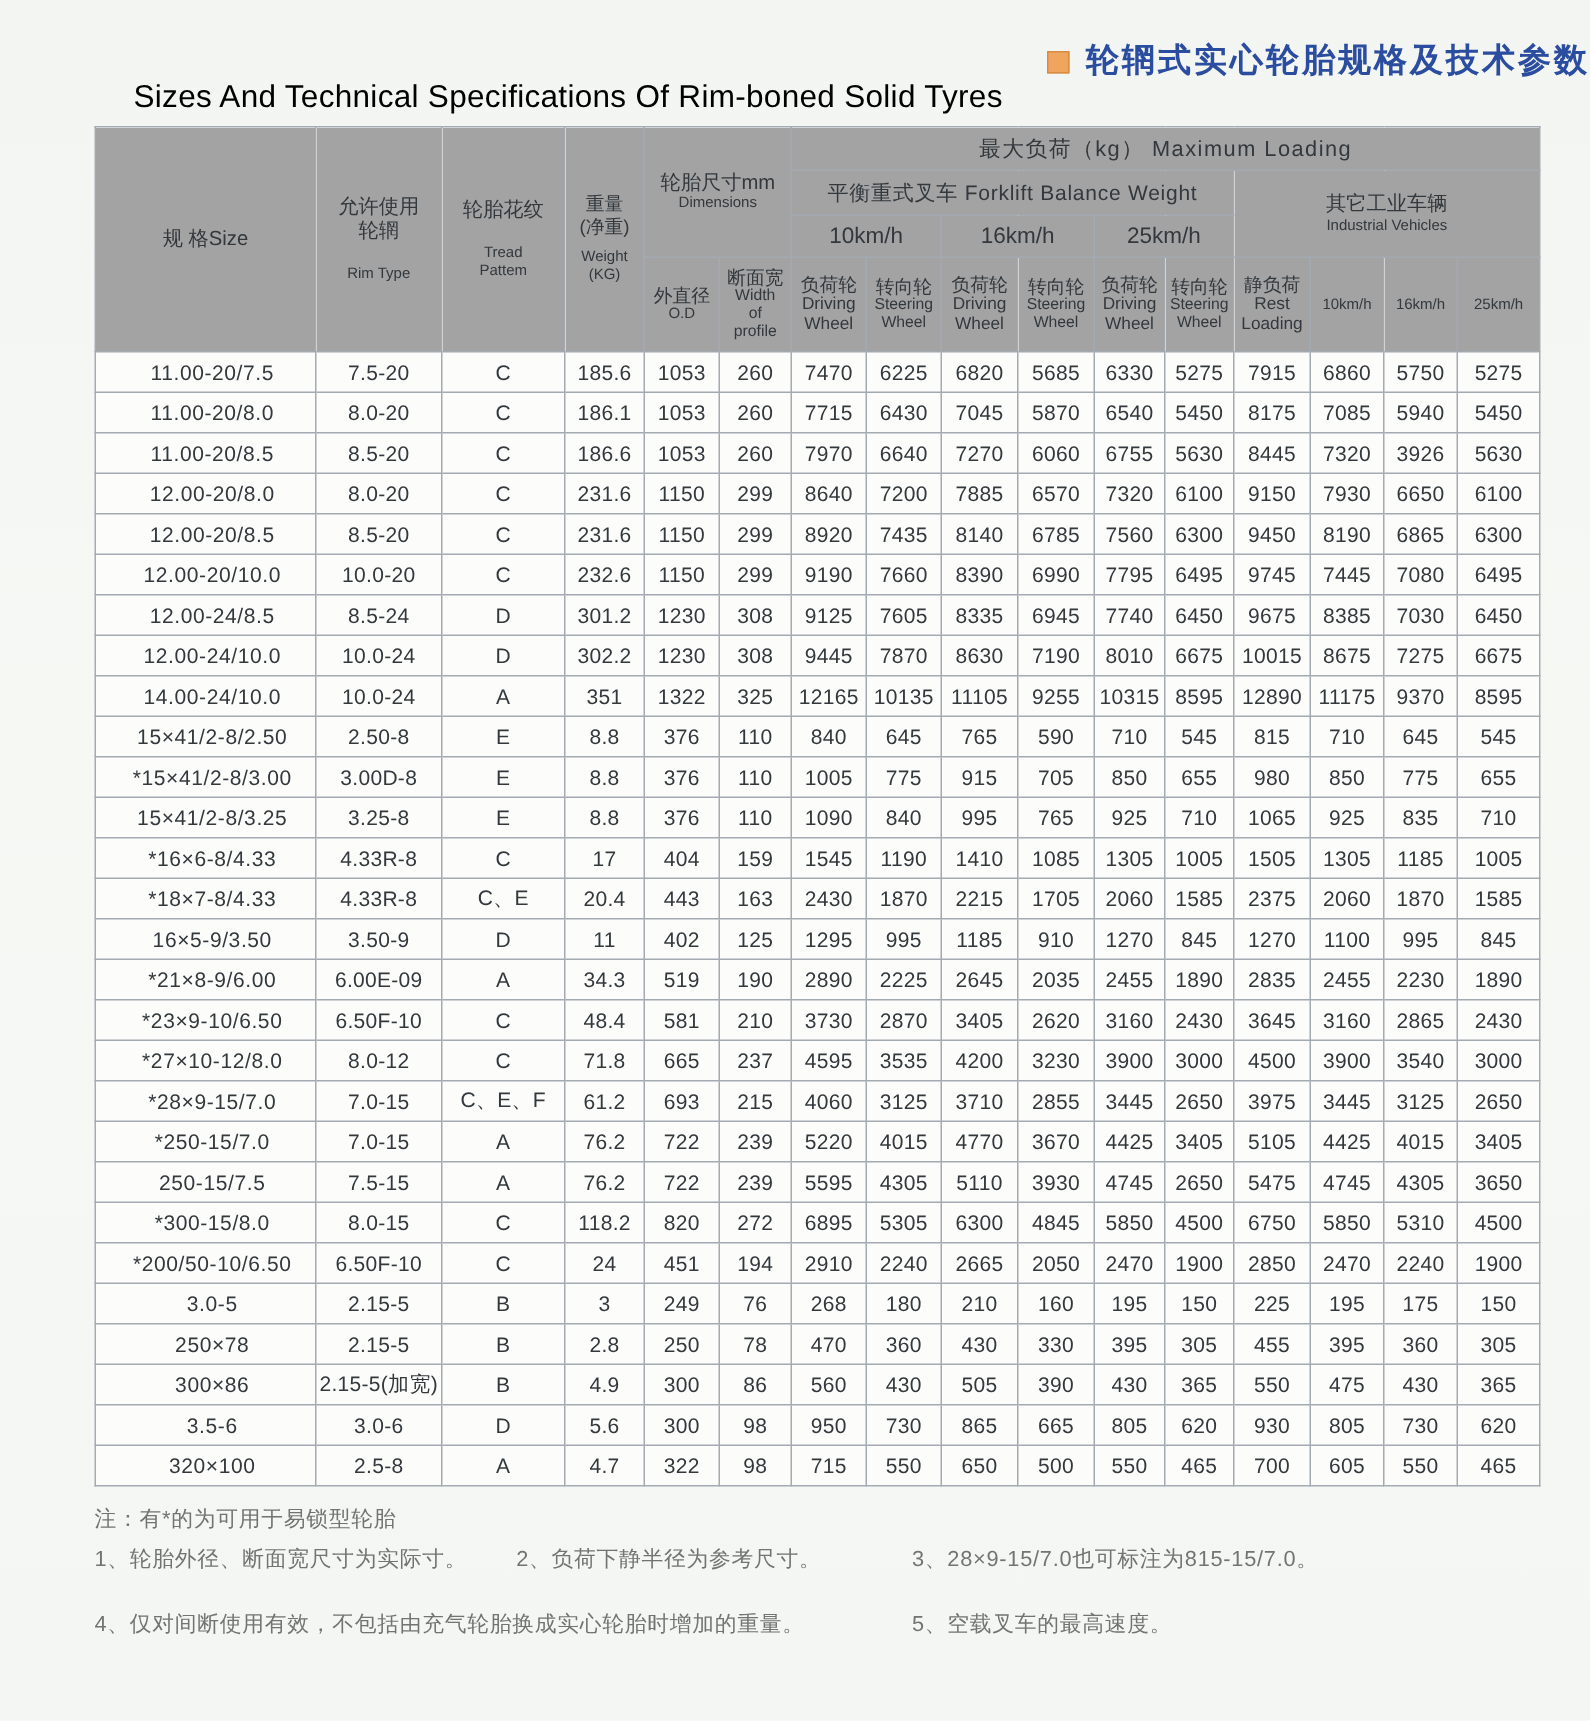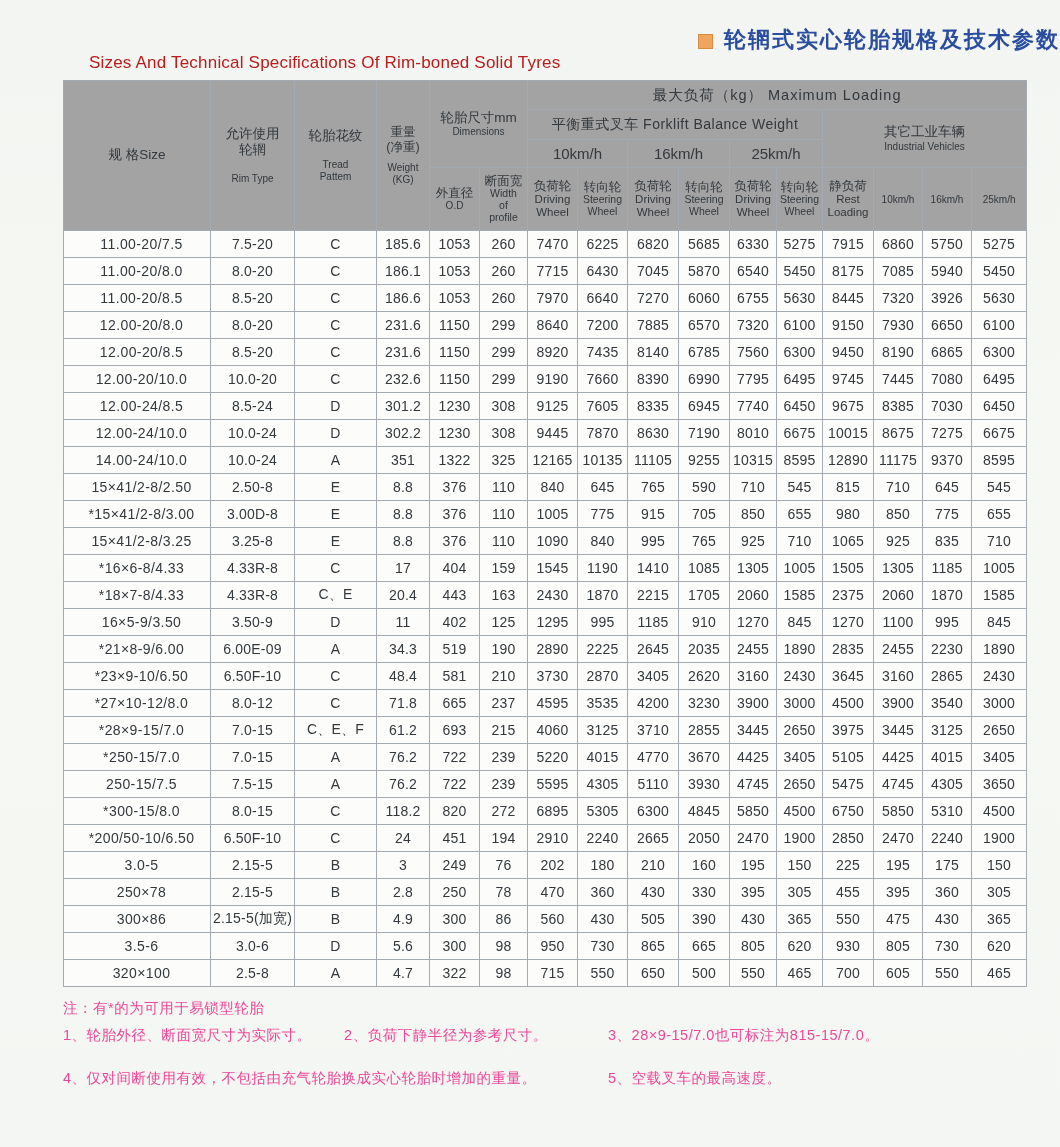--- a/index.html
+++ b/index.html
@@ -16,21 +16,21 @@
     color:var(--ink);
   }
   .page{position:relative;width:1060px;height:1147px;padding:28px 0 0 63px;}
 
   
   .title-block{margin-bottom:6px;}
   .title-row{display:flex;align-items:center;justify-content:flex-end;}
   .bullet{display:inline-block;width:15px;height:15px;background:var(--bullet-orange);
           border:1px solid #d78c42;margin-right:11px;margin-top:2px;flex:0 0 auto;}
   h1.cn-title{font-size:22px;font-weight:bold;letter-spacing:2px;color:var(--accent-blue);line-height:1.1;}
-  .subtitle{font-size:17px;color:#b91c1c;margin-left:26px;margin-top:1px;letter-spacing:0.2px;}
+  .subtitle{font-size:21px;color:#000000;margin-left:26px;margin-top:1px;letter-spacing:0.2px;}
 
   
   table.spec-table{
     border-collapse:collapse;table-layout:fixed;width:963px;margin-top:7px;
     background:#fcfdfb;
   }
   .spec-table th,.spec-table td{
     border:1px solid var(--border-gray);
     text-align:center;vertical-align:middle;
     color:var(--ink);
@@ -593,21 +593,21 @@
           <td>2240</td>
           <td>1900</td>
         </tr>
         <tr>
           <td>3.0-5</td>
           <td>2.15-5</td>
           <td>B</td>
           <td>3</td>
           <td>249</td>
           <td>76</td>
-          <td>202</td>
+          <td>268</td>
           <td>180</td>
           <td>210</td>
           <td>160</td>
           <td>195</td>
           <td>150</td>
           <td>225</td>
           <td>195</td>
           <td>175</td>
           <td>150</td>
         </tr>
@@ -679,21 +679,21 @@
           <td>550</td>
           <td>465</td>
           <td>700</td>
           <td>605</td>
           <td>550</td>
           <td>465</td>
         </tr>
       </tbody>
   </table>
 
-  <div class="notes" style="margin-top:12px;width:975px;font-size:14.5px;color:#ec4899;letter-spacing:0.5px;">
+  <div class="notes" style="margin-top:12px;width:975px;font-size:14.5px;color:#737373;letter-spacing:0.5px;">
     <div style="margin-bottom:8px;">注：有*的为可用于易锁型轮胎</div>
     <div style="display:grid;grid-template-columns:545px 1fr;row-gap:24px;">
       <div>
         <span>1、轮胎外径、断面宽尺寸为实际寸。</span>
         <span style="margin-left:28px;">2、负荷下静半径为参考尺寸。</span>
       </div>
       <div>3、28×9-15/7.0也可标注为815-15/7.0。</div>
       <div>4、仅对间断使用有效，不包括由充气轮胎换成实心轮胎时增加的重量。</div>
       <div>5、空载叉车的最高速度。</div>
     </div>

